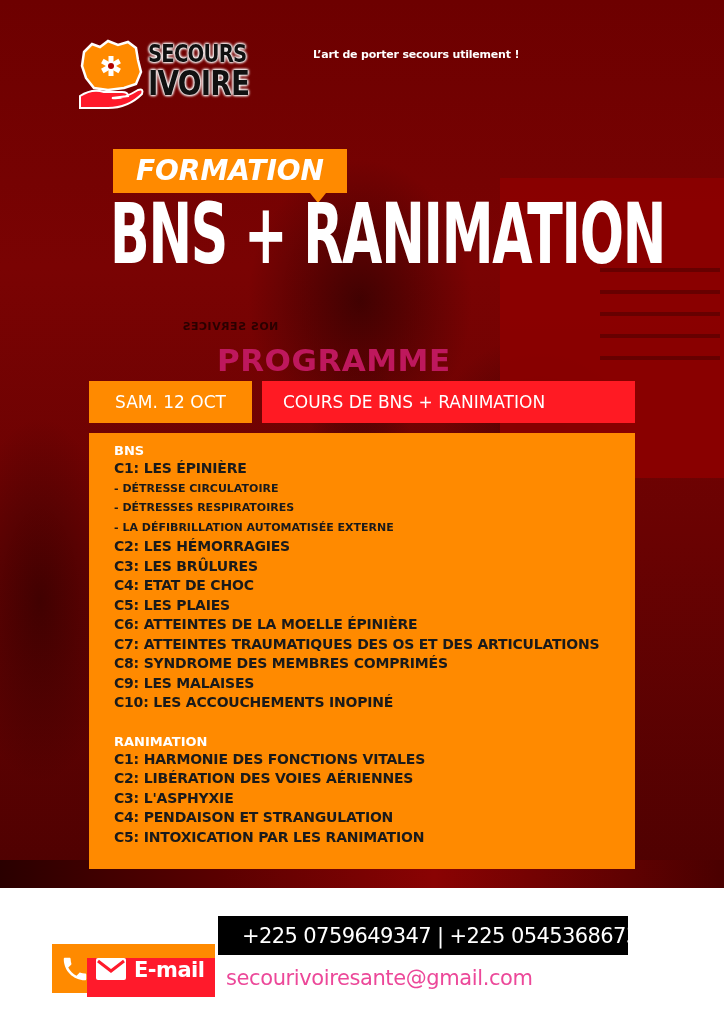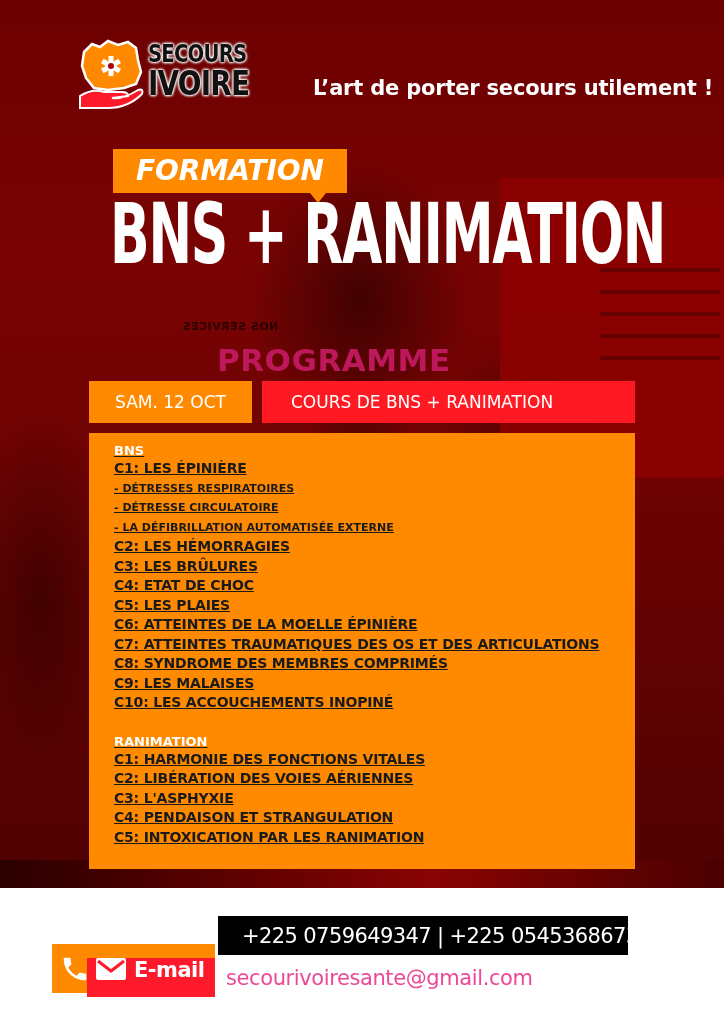--- a/index.html
+++ b/index.html
@@ -46,22 +46,22 @@
     .logo-text {
       position: absolute; left: 70px; top: 4px;
       font-family: "DejaVu Sans", sans-serif; font-weight: bold; color: #111;
       line-height: 1;
       text-shadow: 0 0 3px #fff, 0 0 3px #fff, 0 0 3px #fff, 0 0 4px #fff;
     }
     .logo-text .l1 { display: block; font-size: 24px; letter-spacing: -1px; transform: scaleX(0.82); transform-origin: left; }
     .logo-text .l2 { display: block; font-size: 34px; letter-spacing: -1px; transform: scaleX(0.82); transform-origin: left; margin-top: 0px; }
 
     .tagline {
-      position: absolute; left: 313px; top: 76px;
-      font-family: "DejaVu Sans", sans-serif; font-weight: bold; font-size: 21px;
+      position: absolute; left: 313px; top: 48px;
+      font-family: "DejaVu Sans", sans-serif; font-weight: bold; font-size: 11px;
       color: #ffffff; letter-spacing: -0.2px;
     }
 
     .formation-badge {
       position: absolute; left: 113px; top: 149px; width: 234px; height: 44px;
       background: #ff8a00;
       font-style: italic;
     }
     .formation-badge::after {
       content: ""; position: absolute; left: 197px; top: 44px;
@@ -87,28 +87,28 @@
       color: #be185d; letter-spacing: 0.5px;
     }
 
     .date-pill {
       position: absolute; left: 89px; top: 381px; width: 163px; height: 42px;
       background: #ff8a00; display: flex; align-items: center; justify-content: center;
       font-family: "DejaVu Sans", sans-serif; font-size: 17px; color: #ffffff;
     }
     .course-pill {
       position: absolute; left: 262px; top: 381px; width: 373px; height: 42px;
-      background: #ff1a23; display: flex; align-items: center; padding-left: 29px;
+      background: #ff1a23; display: flex; align-items: center; padding-left: 21px;
       font-family: "DejaVu Sans", sans-serif; font-size: 17px; color: #ffffff;
     }
 
     .program-box {
       position: absolute; left: 89px; top: 433px; width: 546px; height: 436px;
       background: #ff8a00; padding: 9px 0 0 25px;
-      font-family: "DejaVu Sans", sans-serif; color: #1a1a1a; text-decoration: underline;
+      font-family: "DejaVu Sans", sans-serif; color: #1a1a1a;
     }
     .program-box .section-title {
       font-weight: bold; font-size: 13px; color: #ffffff; height: 17px; line-height: 17px;
     }
     .program-box .item {
       font-weight: bold; font-size: 14px; height: 19.5px; line-height: 19.5px; white-space: nowrap;
       letter-spacing: -0.2px;
     }
     .program-box .sub {
       font-weight: bold; font-size: 11px; height: 19.5px; line-height: 19.5px; white-space: nowrap;
@@ -186,22 +186,22 @@
 <div class="date-pill">
   <span>SAM. 12 OCT</span>
 </div>
 <div class="course-pill">
   <span>COURS DE BNS + RANIMATION</span>
 </div>
 
 <div class="program-box">
   <div class="section-title">BNS</div>
   <div class="item">C1: LES ÉPINIÈRE</div>
+  <div class="sub">- DÉTRESSE CIRCULATOIRE</div>
   <div class="sub">- DÉTRESSES RESPIRATOIRES</div>
-  <div class="sub">- DÉTRESSE CIRCULATOIRE</div>
   <div class="sub">- LA DÉFIBRILLATION AUTOMATISÉE EXTERNE</div>
   <div class="item">C2: LES HÉMORRAGIES</div>
   <div class="item">C3: LES BRÛLURES</div>
   <div class="item">C4: ETAT DE CHOC</div>
   <div class="item">C5: LES PLAIES</div>
   <div class="item">C6: ATTEINTES DE LA MOELLE ÉPINIÈRE</div>
   <div class="item">C7: ATTEINTES TRAUMATIQUES DES OS ET DES ARTICULATIONS</div>
   <div class="item">C8: SYNDROME DES MEMBRES COMPRIMÉS</div>
   <div class="item">C9: LES MALAISES</div>
   <div class="item">C10: LES ACCOUCHEMENTS INOPINÉ</div>

